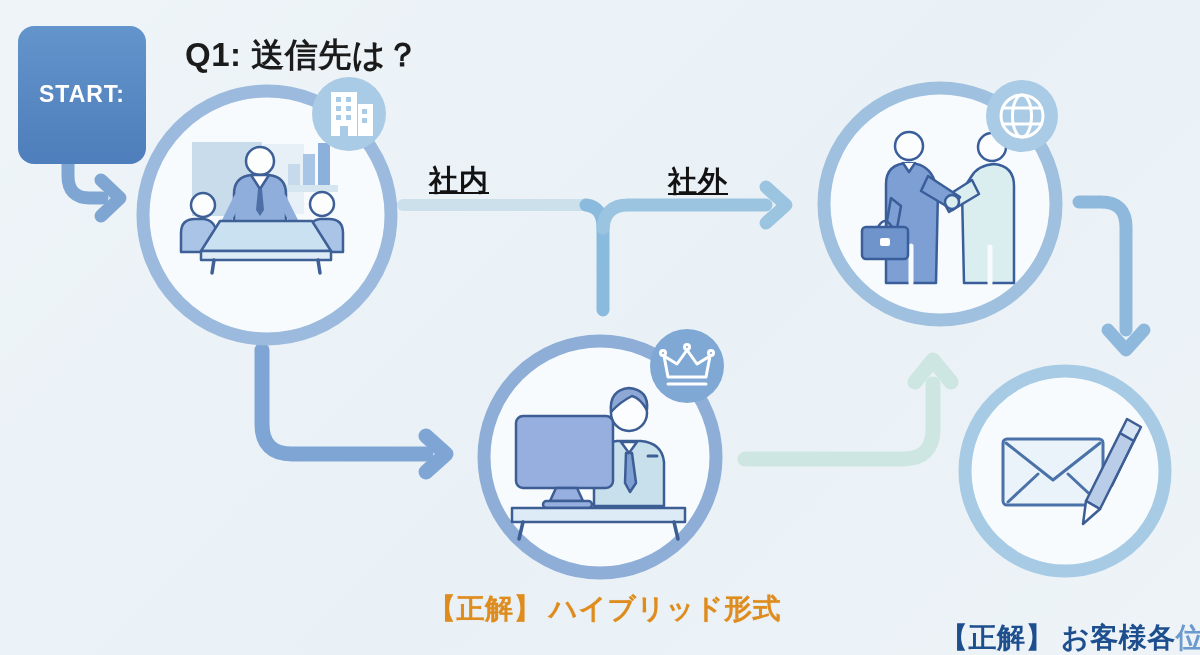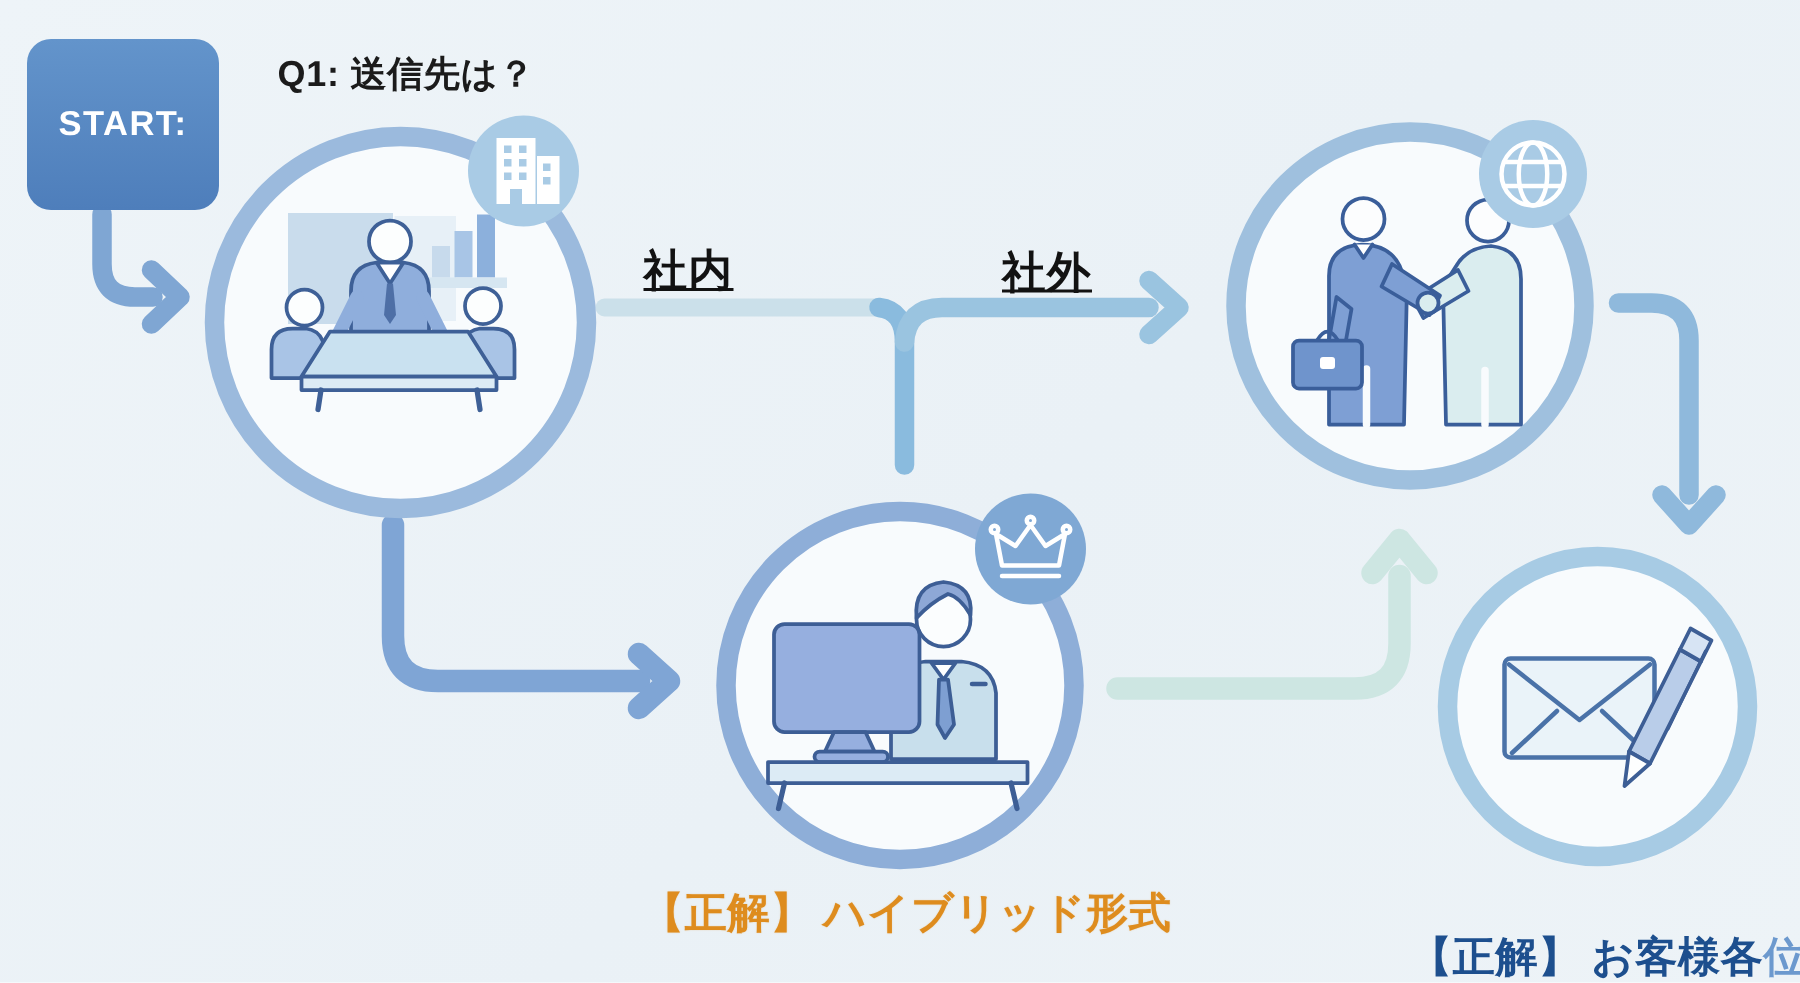--- a/index.html
+++ b/index.html
@@ -3,29 +3,29 @@
 <meta charset="utf-8">
 <style>
   html,body{margin:0;padding:0;}
   body{font-family:"Liberation Sans","DejaVu Sans",sans-serif;}
   .canvas{
     position:relative;width:1200px;height:655px;overflow:hidden;
     background:linear-gradient(135deg,#EEF4F8 0%,#EAF1F6 55%,#EDF3F7 100%);
   }
   .canvas svg.layer{position:absolute;left:0;top:0;}
   .txt{position:absolute;font-weight:bold;white-space:nowrap;}
-  .question{font-size:24px;color:#1b1b1b;letter-spacing:.5px;}
+  .question{font-size:33px;color:#1b1b1b;letter-spacing:.5px;}
   .branch{font-size:29px;color:#121212;letter-spacing:1px;text-decoration:underline;}
   .answer{font-size:28px;text-align:right;letter-spacing:.5px;}
   .answer .pre{margin-right:7px;}
   .answer-hybrid{color:#DE8C1E;text-shadow:0 0 1px rgba(222,140,30,.35);}
   .answer-cust{color:#1D4F8E;}
   .answer-cust .tail{color:#6C99CE;}
   .start-box{
-    position:absolute;left:18px;top:26px;width:128px;height:114px;
+    position:absolute;left:18px;top:26px;width:128px;height:138px;
     background:linear-gradient(180deg,#6394CB 0%,#4E7EBB 100%);
     border-radius:16px;color:#fff;font-weight:bold;font-size:23px;
     line-height:1.28;text-align:center;display:flex;flex-direction:column;
     justify-content:center;letter-spacing:1px;
   }
 </style>
 </head>
 <body>
 
 <div class="canvas">

